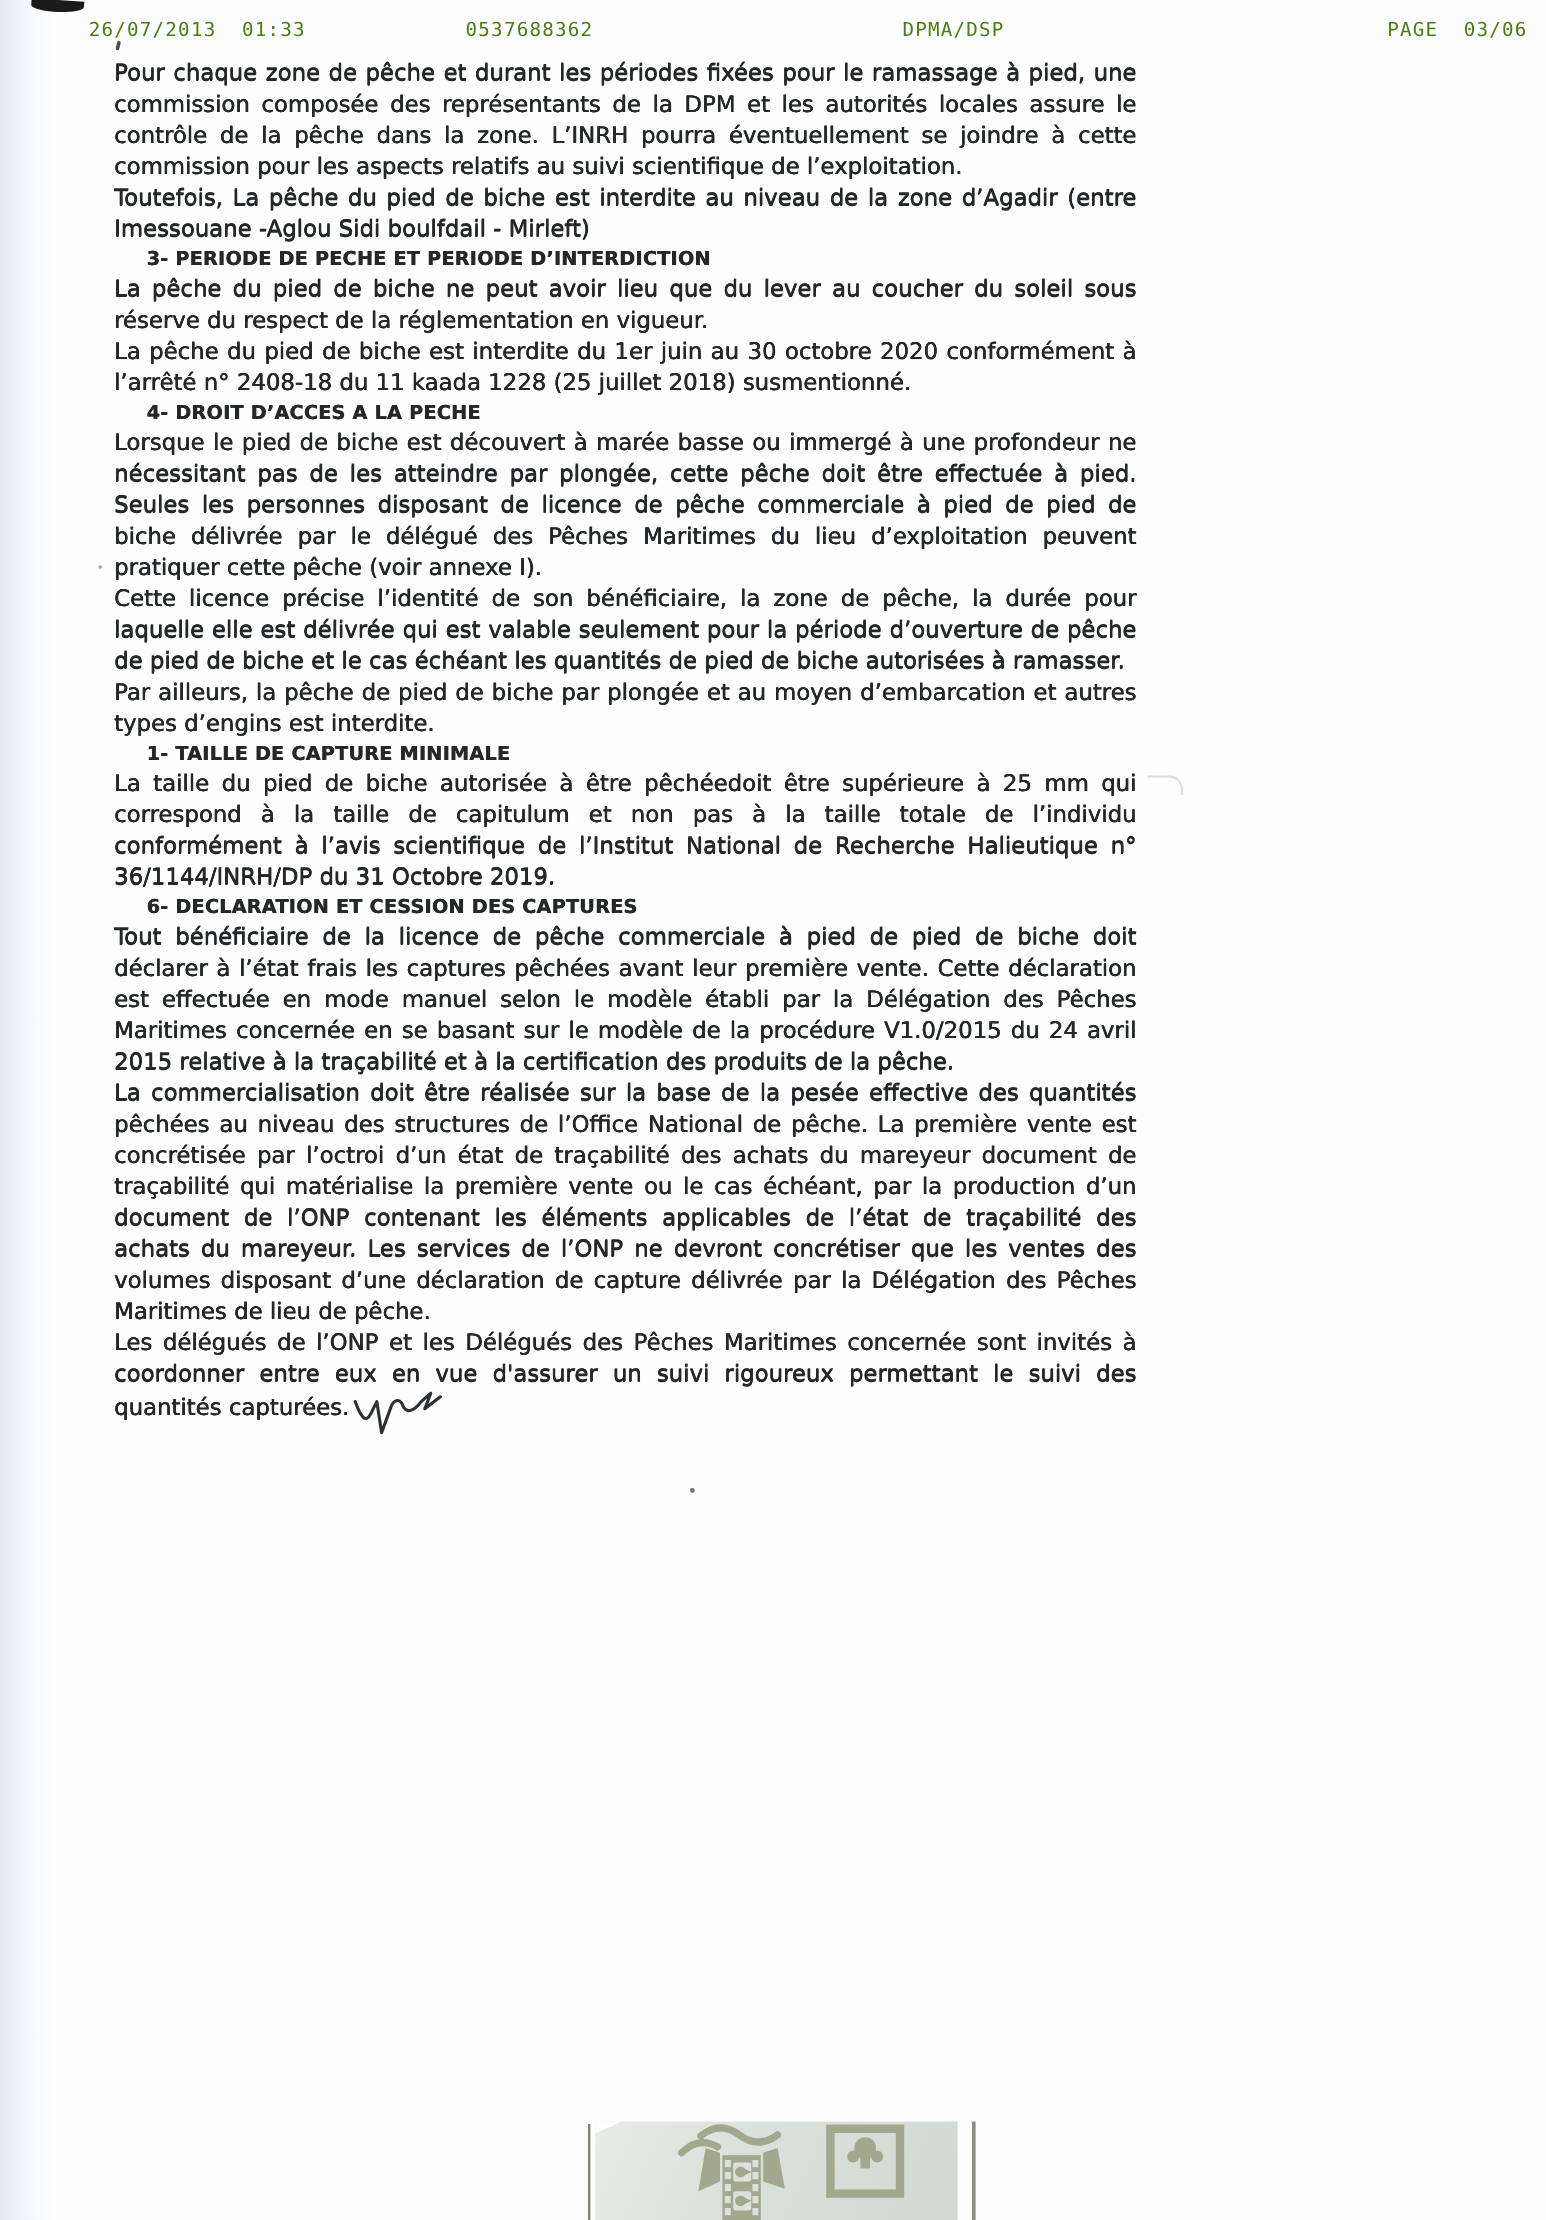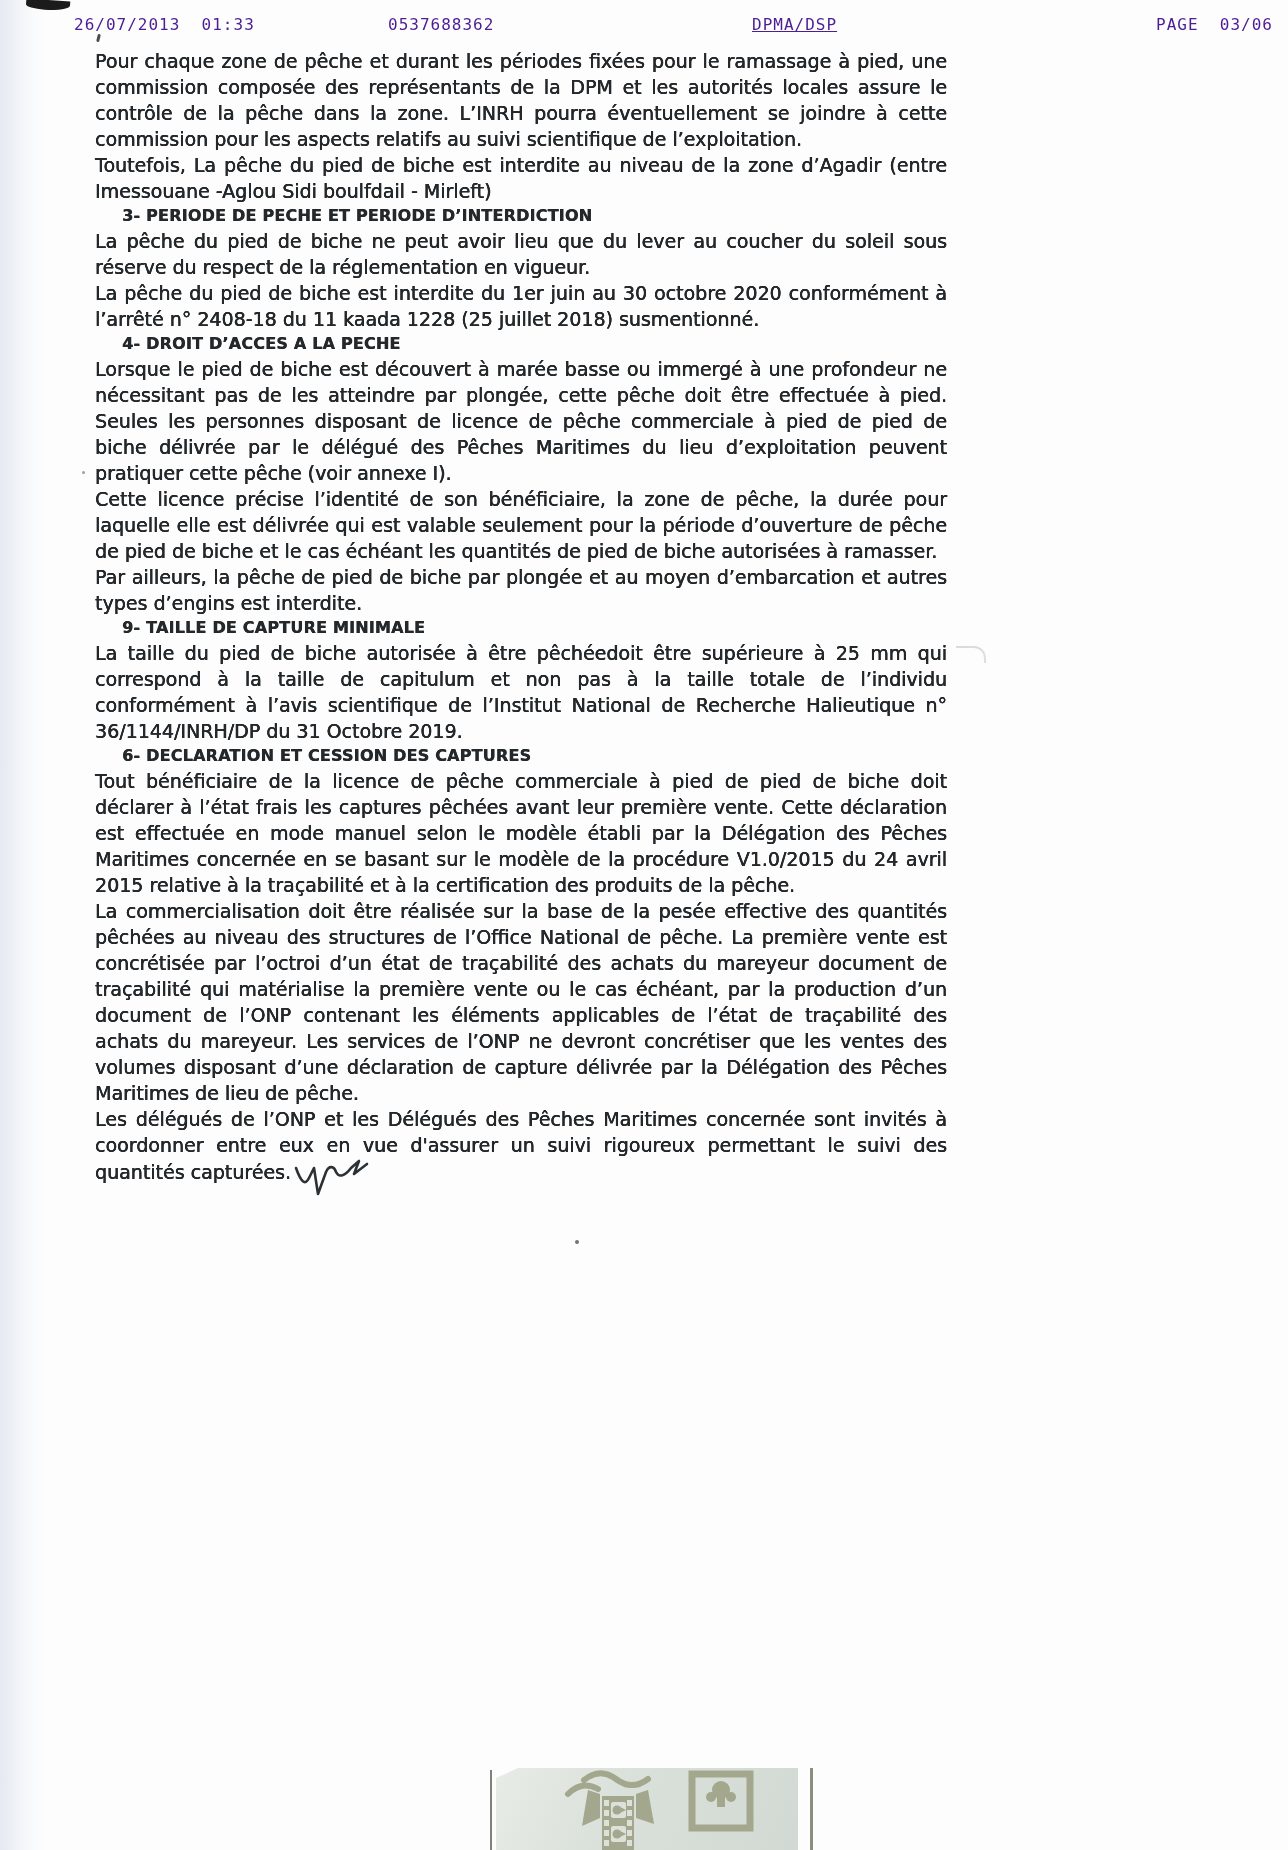--- a/index.html
+++ b/index.html
@@ -9,25 +9,25 @@
   }
   
   .edge-shadow{
     position:absolute;left:0;top:0;width:46px;height:100%;
     background:linear-gradient(90deg,#e5e9f0 0%,#eef1f6 30%,#f9fafc 70%,rgba(253,253,253,0) 100%);
   }
   
   .fax-header span{
     position:absolute;top:14px;
     font-family:"DejaVu Sans Mono","Liberation Mono",monospace;
-    font-size:16px;line-height:22px;color:#4c1d95;letter-spacing:1px;white-space:pre;
+    font-size:16px;line-height:22px;color:#4d7c0f;letter-spacing:1px;white-space:pre;
   }
   .fh-datetime{left:74px;}
   .fh-number{left:388px;}
-  .fh-routing{left:752px;letter-spacing:.5px;text-decoration:underline;}
+  .fh-routing{left:752px;letter-spacing:.5px;}
   .fh-page{left:1156px;letter-spacing:.5px;}
   
   .doc{
     position:absolute;left:95px;top:48px;width:852px;
     color:#24282b;font-size:19px;line-height:26px;text-align:justify;
   }
   .doc p{
     margin:0;
     text-shadow:0.35px 0 0 currentColor,0 0.25px 0 currentColor;
   }
@@ -86,21 +86,21 @@
   <main class="doc">
     <p class="mb18">Pour chaque zone de pêche et durant les périodes fixées pour le ramassage à pied, une commission composée des représentants de la DPM et les autorités locales assure le contrôle de la pêche dans la zone. L’INRH pourra éventuellement se joindre à cette commission pour les aspects relatifs au suivi scientifique de l’exploitation.</p>
     <p>Toutefois, La pêche du pied de biche est interdite au niveau de la zone d’Agadir (entre Imessouane -Aglou Sidi boulfdail - Mirleft)</p>
     <h2 class="h-std">3- PERIODE DE PECHE ET PERIODE D’INTERDICTION</h2>
     <p class="mb28">La pêche du pied de biche ne peut avoir lieu que du lever au coucher du soleil sous réserve du respect de la réglementation en vigueur.</p>
     <p>La pêche du pied de biche est interdite du 1er juin au 30 octobre 2020 conformément à l’arrêté n° 2408-18 du 11 kaada 1228 (25 juillet 2018) susmentionné.</p>
     <h2 class="h-big">4- DROIT D’ACCES A LA PECHE</h2>
     <p class="mb26">Lorsque le pied de biche est découvert à marée basse ou immergé à une profondeur ne nécessitant pas de les atteindre par plongée, cette pêche doit être effectuée à pied. Seules les personnes disposant de licence de pêche commerciale à pied de pied de biche délivrée par le délégué des Pêches Maritimes du lieu d’exploitation peuvent pratiquer cette pêche (voir annexe I).</p>
     <p class="mb26">Cette licence précise l’identité de son bénéficiaire, la zone de pêche, la durée pour laquelle elle est délivrée qui est valable seulement pour la période d’ouverture de pêche de pied de biche et le cas échéant les quantités de pied de biche autorisées à ramasser.</p>
     <p>Par ailleurs, la pêche de pied de biche par plongée et au moyen d’embarcation et autres types d’engins est interdite.</p>
-    <h2 class="h-mid">9- TAILLE DE CAPTURE MINIMALE</h2>
+    <h2 class="h-mid">1- TAILLE DE CAPTURE MINIMALE</h2>
     <p>La taille du pied de biche autorisée à être pêchéedoit être supérieure à 25 mm qui correspond à la taille de capitulum et non pas à la taille totale de l’individu conformément à l’avis scientifique de l’Institut National de Recherche Halieutique n° 36/1144/INRH/DP du 31 Octobre 2019.</p>
     <h2 class="h-mid2">6- DECLARATION ET CESSION DES CAPTURES</h2>
     <p>Tout bénéficiaire de la licence de pêche commerciale à pied de pied de biche doit déclarer à l’état frais les captures pêchées avant leur première vente. Cette déclaration est effectuée en mode manuel selon le modèle établi par la Délégation des Pêches Maritimes concernée en se basant sur le modèle de la procédure V1.0/2015 du 24 avril 2015 relative à la traçabilité et à la certification des produits de la pêche.</p>
     <p class="mb26">La commercialisation doit être réalisée sur la base de la pesée effective des quantités pêchées au niveau des structures de l’Office National de pêche. La première vente est concrétisée par l’octroi d’un état de traçabilité des achats du mareyeur document de traçabilité qui matérialise la première vente ou le cas échéant, par la production d’un document de l’ONP contenant les éléments applicables de l’état de traçabilité des achats du mareyeur. Les services de l’ONP ne devront concrétiser que les ventes des volumes disposant d’une déclaration de capture délivrée par la Délégation des Pêches Maritimes de lieu de pêche.</p>
     <p><span>Les délégués de l’ONP et les Délégués des Pêches Maritimes concernée sont invités à coordonner entre eux en vue d'assurer un suivi rigoureux permettant le suivi des quantités capturées.</span><svg class="squiggle" width="80" height="48" viewBox="0 0 80 48" aria-hidden="true">
         <path d="M2,10 C7,24 11,28 15,20 L20,10 L24,36 L32,14 C35,7 40,8 42,14 C45,20 51,18 57,10 L65,3 L60,16 L73,6" fill="none" stroke="#2c3136" stroke-width="2.6" stroke-linecap="round" stroke-linejoin="round"></path>
       </svg></p>
   </main>
 
   <div class="fragment">

